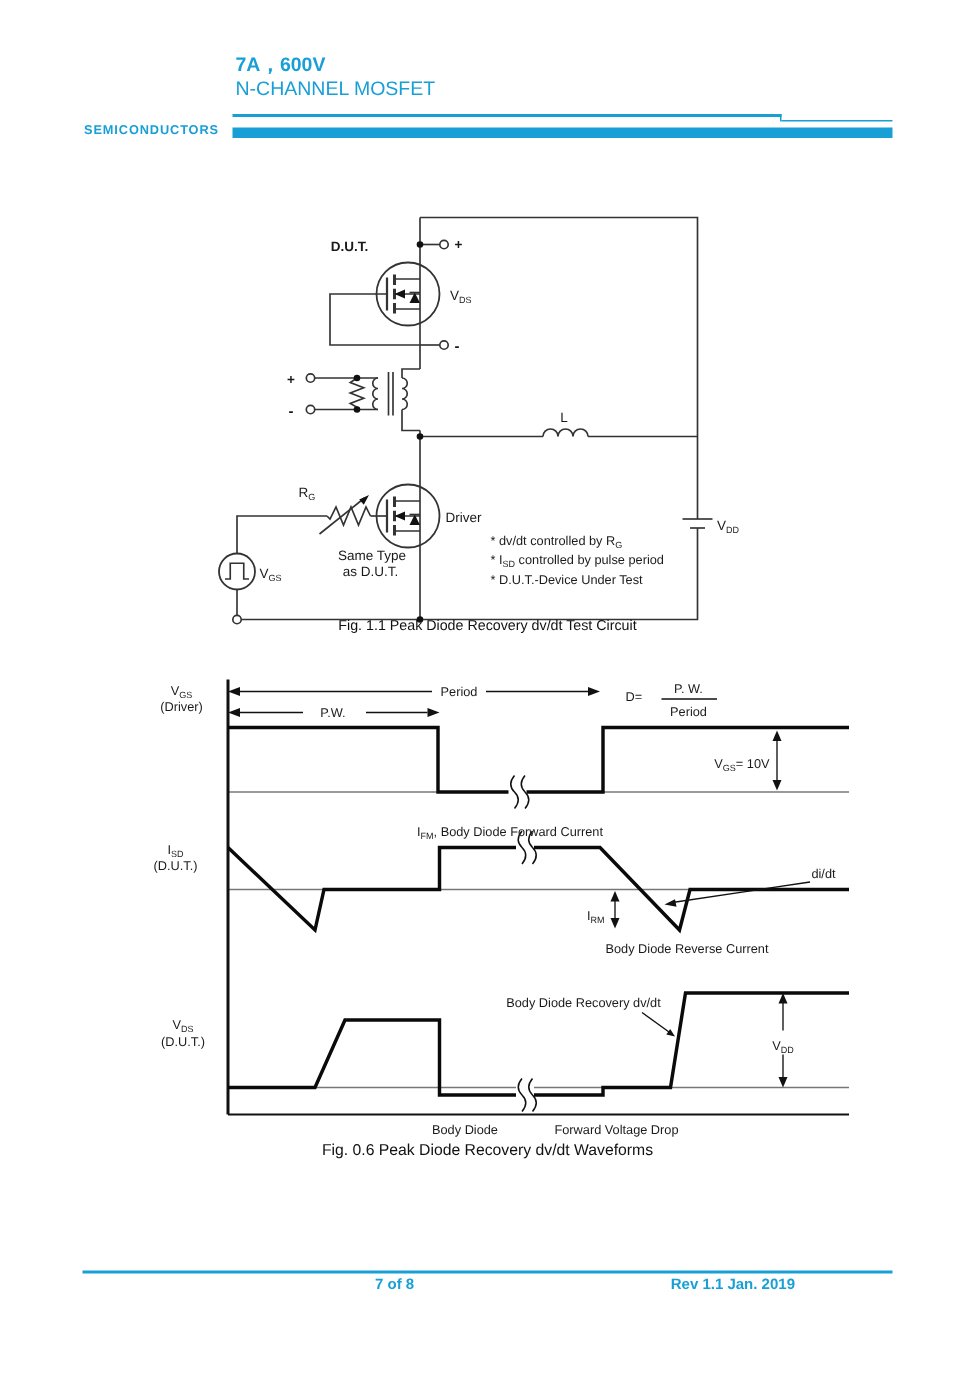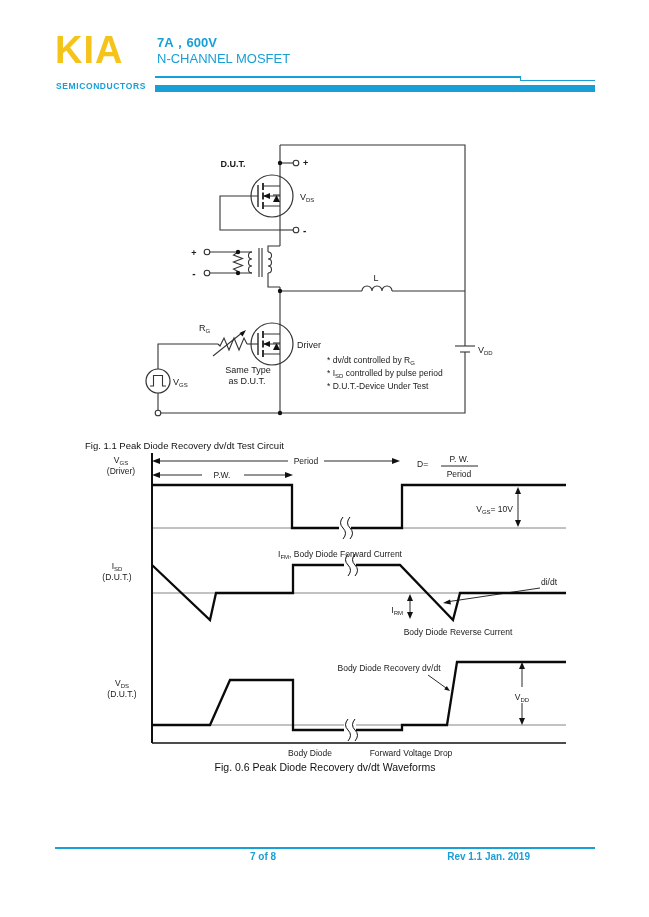--- a/index.html
+++ b/index.html
@@ -17,21 +17,21 @@
   .brand{left:55px;top:28px;font-size:38px;font-weight:bold;color:var(--brand-yellow);letter-spacing:1px;line-height:1.2;}
   .brand-sub{left:56px;top:81px;font-size:8.5px;font-weight:bold;color:var(--accent);letter-spacing:0.6px;}
   .rating{left:157px;top:34px;font-size:13px;font-weight:bold;color:var(--accent);}
   .device{left:157px;top:51px;font-size:13px;font-weight:normal;color:var(--accent);}
   .part{right:54px;top:44px;font-size:29px;color:var(--accent);letter-spacing:0.5px;}
   .rule-thin-a{left:155px;top:76px;width:366px;height:1.5px;background:var(--accent);}
   .rule-step{left:519.5px;top:76px;width:1.5px;height:5px;background:var(--accent);}
   .rule-thin-b{left:521px;top:79.5px;width:74px;height:1.5px;background:var(--accent);}
   .rule-thick{left:155px;top:85px;width:440px;height:7px;background:var(--accent);}
   
-  .caption1{left:85px;top:440px;width:480px;text-align:left;font-size:9.5px;color:#111;}
+  .caption1{left:85px;top:412px;width:480px;text-align:center;font-size:9.5px;color:#111;}
   .caption2{left:85px;top:761px;width:480px;text-align:center;font-size:10.5px;color:#111;}
   
   .foot-rule{left:55px;top:847px;width:540px;height:2px;background:var(--accent);}
   .foot-page{left:250px;top:851px;width:90px;font-size:10px;font-weight:bold;color:var(--accent);}
   .foot-rev{left:405px;top:851px;width:125px;text-align:right;font-size:10px;font-weight:bold;color:var(--accent);}
   
   svg{position:absolute;overflow:visible;}
   .wire{stroke:#333;stroke-width:1.1;fill:none;}
   .wire2{stroke:#333;stroke-width:1.2;fill:none;}
   .term{fill:#fff;stroke:#333;stroke-width:1.1;}
@@ -47,21 +47,20 @@
   .t9{font-size:9px;}
   .t10{font-size:10px;}
   .bold{font-weight:bold;}
   .sub{font-size:6px;}
 </style>
 </head>
 <body>
 
 <div id="page">
 
-  <div class="abs brand">KIA</div>
   <div class="abs brand-sub">SEMICONDUCTORS</div>
   <div class="abs rating">7A，600V</div>
   <div class="abs device">N-CHANNEL MOSFET</div>
   <div class="abs rule-thin-a"></div>
   <div class="abs rule-step"></div>
   <div class="abs rule-thin-b"></div>
   <div class="abs rule-thick"></div>
 
   <svg style="left:140px;top:140px;width:365px;height:300px;" viewBox="140 140 365 300">
     <defs>

